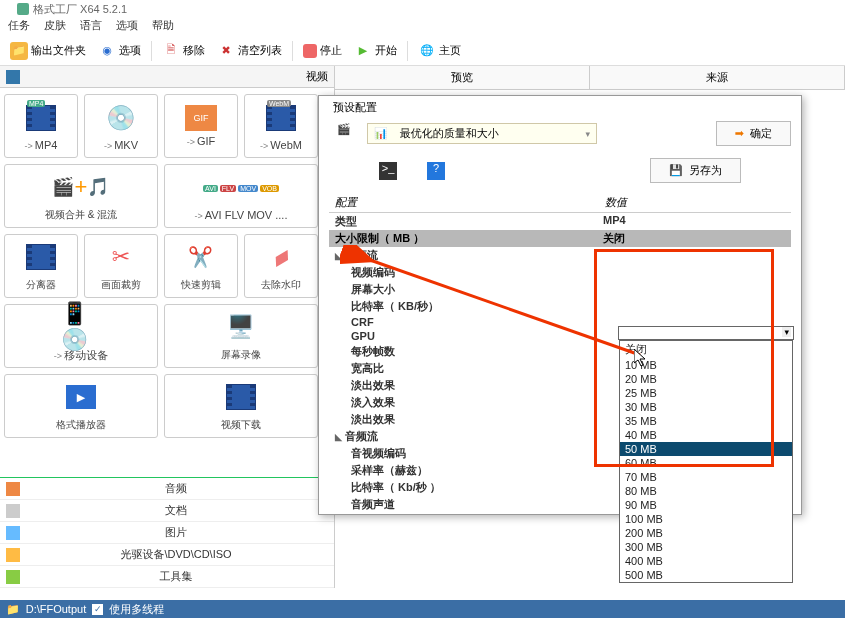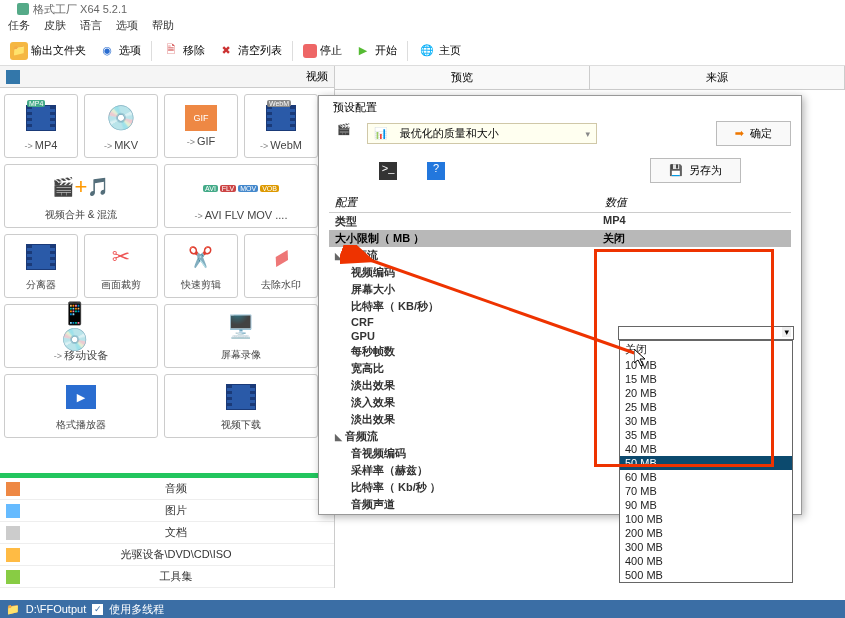--- a/index.html
+++ b/index.html
@@ -31,21 +31,21 @@
 
 
 .format-grid { padding: 6px 4px; display: flex; flex-wrap: wrap; gap: 6px; align-content: flex-start; flex: 1; overflow: auto; }
 .fmt-card { width: 74px; height: 64px; border: 1px solid #ccc; border-radius: 3px; display: flex; flex-direction: column; align-items: center; justify-content: center; cursor: default; }
 .fmt-card.wide { width: 154px; }
 .fmt-icon { width: 40px; height: 34px; display: flex; align-items: center; justify-content: center; }
 .fmt-label { font-size: 10px; color: #444; margin-top: 4px; }
 .arrow { font-size: 9px; color: #888; margin-right: 2px; }
 
 
-.bottom-cats { border-top: 5px solid #22c55e; }
+.bottom-cats { border-top: 1px solid #22c55e; }
 .cat-row { display: flex; align-items: center; padding: 3px 6px; border-bottom: 1px solid #eee; }
 .cat-row .ci { width: 14px; height: 14px; margin-right: 4px; }
 .cat-row .ct { flex: 1; text-align: center; color: #333; }
 
 
 .r-tabs { display: flex; border-bottom: 1px solid #ccc; }
 .r-tab { flex: 1; text-align: center; padding: 4px 0; border-right: 1px solid #ccc; background: #f9f9f9; }
 
 
 .statusbar { height: 18px; background: #3b6ea5; color: #fff; display: flex; align-items: center; padding: 0 6px; gap: 6px; position: absolute; bottom: 0; left: 0; right: 0; font-size: 10px; }
@@ -235,26 +235,26 @@
           </div>
           <span class="fmt-label">视频下载</span>
         </div>
     </div>
     <div class="bottom-cats">
       <div class="cat-row">
           <span class="ci" style="background:#e84"></span>
           <span class="ct">音频</span>
         </div>
       <div class="cat-row">
+          <span class="ci" style="background:#ccc"></span>
+          <span class="ct">文档</span>
+        </div>
+      <div class="cat-row">
           <span class="ci" style="background:#6bf"></span>
           <span class="ct">图片</span>
-        </div>
-      <div class="cat-row">
-          <span class="ci" style="background:#ccc"></span>
-          <span class="ct">文档</span>
         </div>
       <div class="cat-row">
           <span class="ci" style="background:#fb4"></span>
           <span class="ct">光驱设备\DVD\CD\ISO</span>
         </div>
       <div class="cat-row">
           <span class="ci" style="background:#8c4"></span>
           <span class="ct">工具集</span>
         </div>
     </div>
@@ -367,29 +367,29 @@
     <div class="dlg-btn">
       <span style="background:#e70;width:14px;height:14px;display:inline-block"></span>
       <span>水印</span>
     </div>
   </div>
 
   <div class="dd-combo"></div>
   <div class="dropdown" id="dd">
       <div class="dd-item">关闭</div>
       <div class="dd-item">10 MB</div>
-      <div class="dd-item">15 MB</div>
       <div class="dd-item">20 MB</div>
       <div class="dd-item">25 MB</div>
       <div class="dd-item">30 MB</div>
       <div class="dd-item">35 MB</div>
       <div class="dd-item">40 MB</div>
       <div class="dd-item sel">50 MB</div>
       <div class="dd-item">60 MB</div>
       <div class="dd-item">70 MB</div>
+      <div class="dd-item">80 MB</div>
       <div class="dd-item">90 MB</div>
       <div class="dd-item">100 MB</div>
       <div class="dd-item">200 MB</div>
       <div class="dd-item">300 MB</div>
       <div class="dd-item">400 MB</div>
       <div class="dd-item">500 MB</div>
     </div>
 </div>
 
 <div class="redbox" style="left:594px; top:249px; width:180px; height:218px;"></div>

